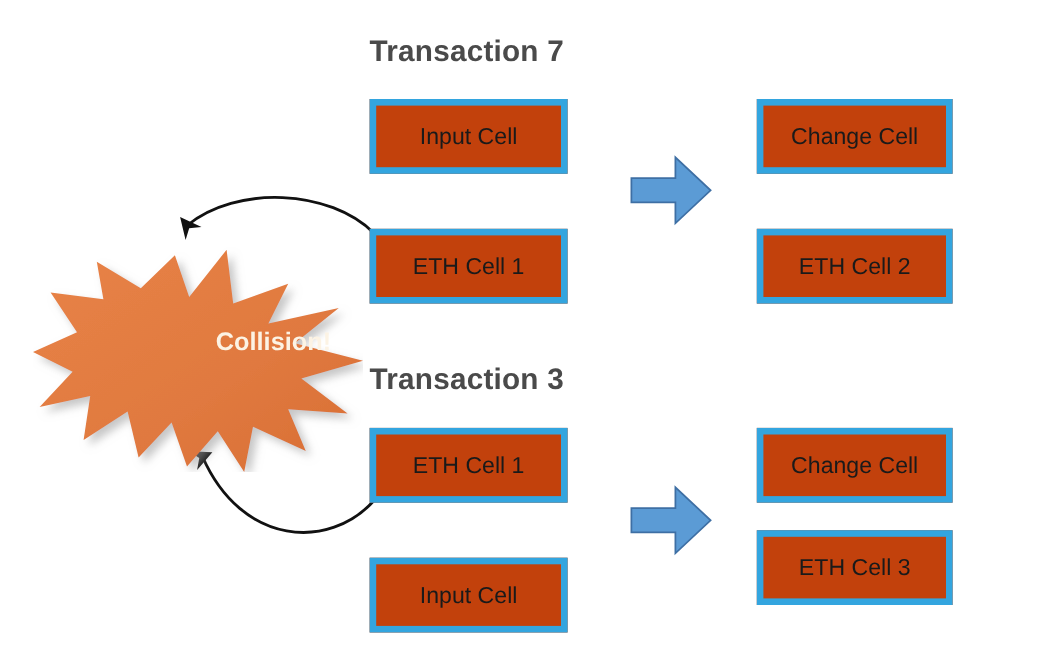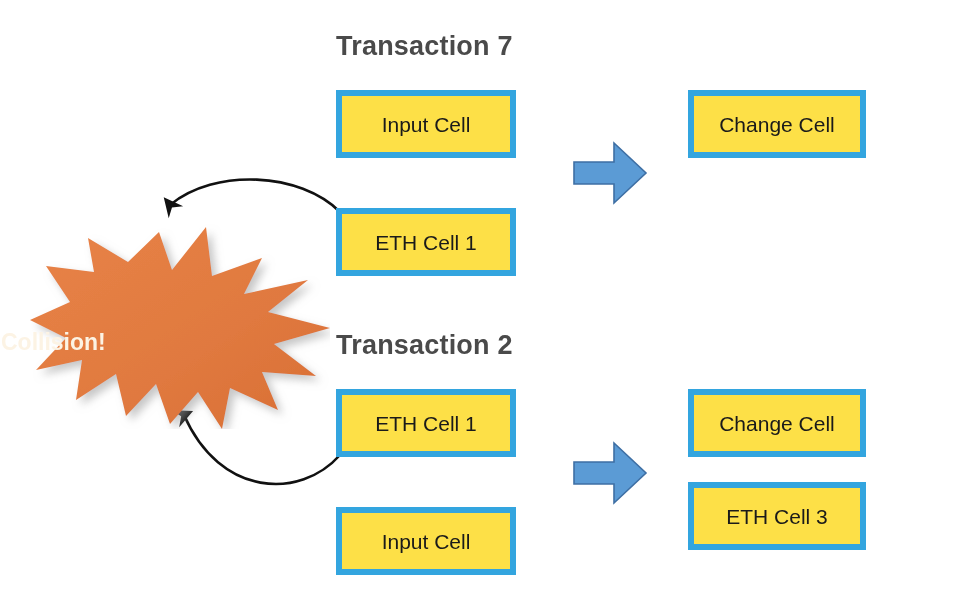--- a/index.html
+++ b/index.html
@@ -29,21 +29,21 @@
     letter-spacing: 0.2px;
     white-space: nowrap;
   }
   #title-tx1 { left: 336px; top: 31px; }
   #title-tx2 { left: 336px; top: 330px; }
 
   
   .cell-box {
     position: absolute;
     box-sizing: border-box;
-    background: #fde047;
+    background: #c2410c;
     border: 6px solid #33A5DF;
     display: flex;
     align-items: center;
     justify-content: center;
   }
   .cell-box .cell-label {
     font-family: "Liberation Sans", sans-serif;
     font-size: 21px;
     color: #1a1a1a;
     white-space: nowrap;
@@ -75,26 +75,26 @@
   #collision {
     position: absolute;
     left: 30px;
     top: 224px;
     width: 300px;
     height: 205px;
   }
   #collision-label {
     position: absolute;
     left: 30px;
-    top: 240px;
+    top: 208px;
     width: 300px;
     height: 205px;
     display: flex;
     align-items: center;
-    justify-content: flex-start;
+    justify-content: flex-end;
     pointer-events: none;
   }
   #collision-label span {
     font-family: "Liberation Sans", sans-serif;
     font-weight: bold;
     font-size: 23px;
     color: #FCF3E4;
     transform: translate(-29px, 0px);
     white-space: nowrap;
   }
@@ -157,22 +157,25 @@
   </div>
 
   <svg class="block-arrow" id="arrow-tx1" viewBox="0 0 76 66" xmlns="http://www.w3.org/2000/svg">
     <polygon points="2,22 42,22 42,3 74,33 42,63 42,44 2,44" fill="#5B9BD5" stroke="#3E6FA4" stroke-width="1.6" stroke-linejoin="miter"></polygon>
   </svg>
 
   <div class="cell-box" id="box-chg-1">
     <span class="cell-label">Change Cell</span>
   </div>
 
+  <div class="cell-box" id="box-eth2">
+    <span class="cell-label">ETH Cell 2</span>
+  </div>
 
-  <div class="section-title" id="title-tx2">Transaction 2</div>
+  <div class="section-title" id="title-tx2">Transaction 3</div>
 
   <div class="cell-box" id="box-eth1-2">
     <span class="cell-label">ETH Cell 1</span>
   </div>
 
   <div class="cell-box" id="box-in-2">
     <span class="cell-label">Input Cell</span>
   </div>
 
   <svg class="block-arrow" id="arrow-tx2" viewBox="0 0 76 66" xmlns="http://www.w3.org/2000/svg">

